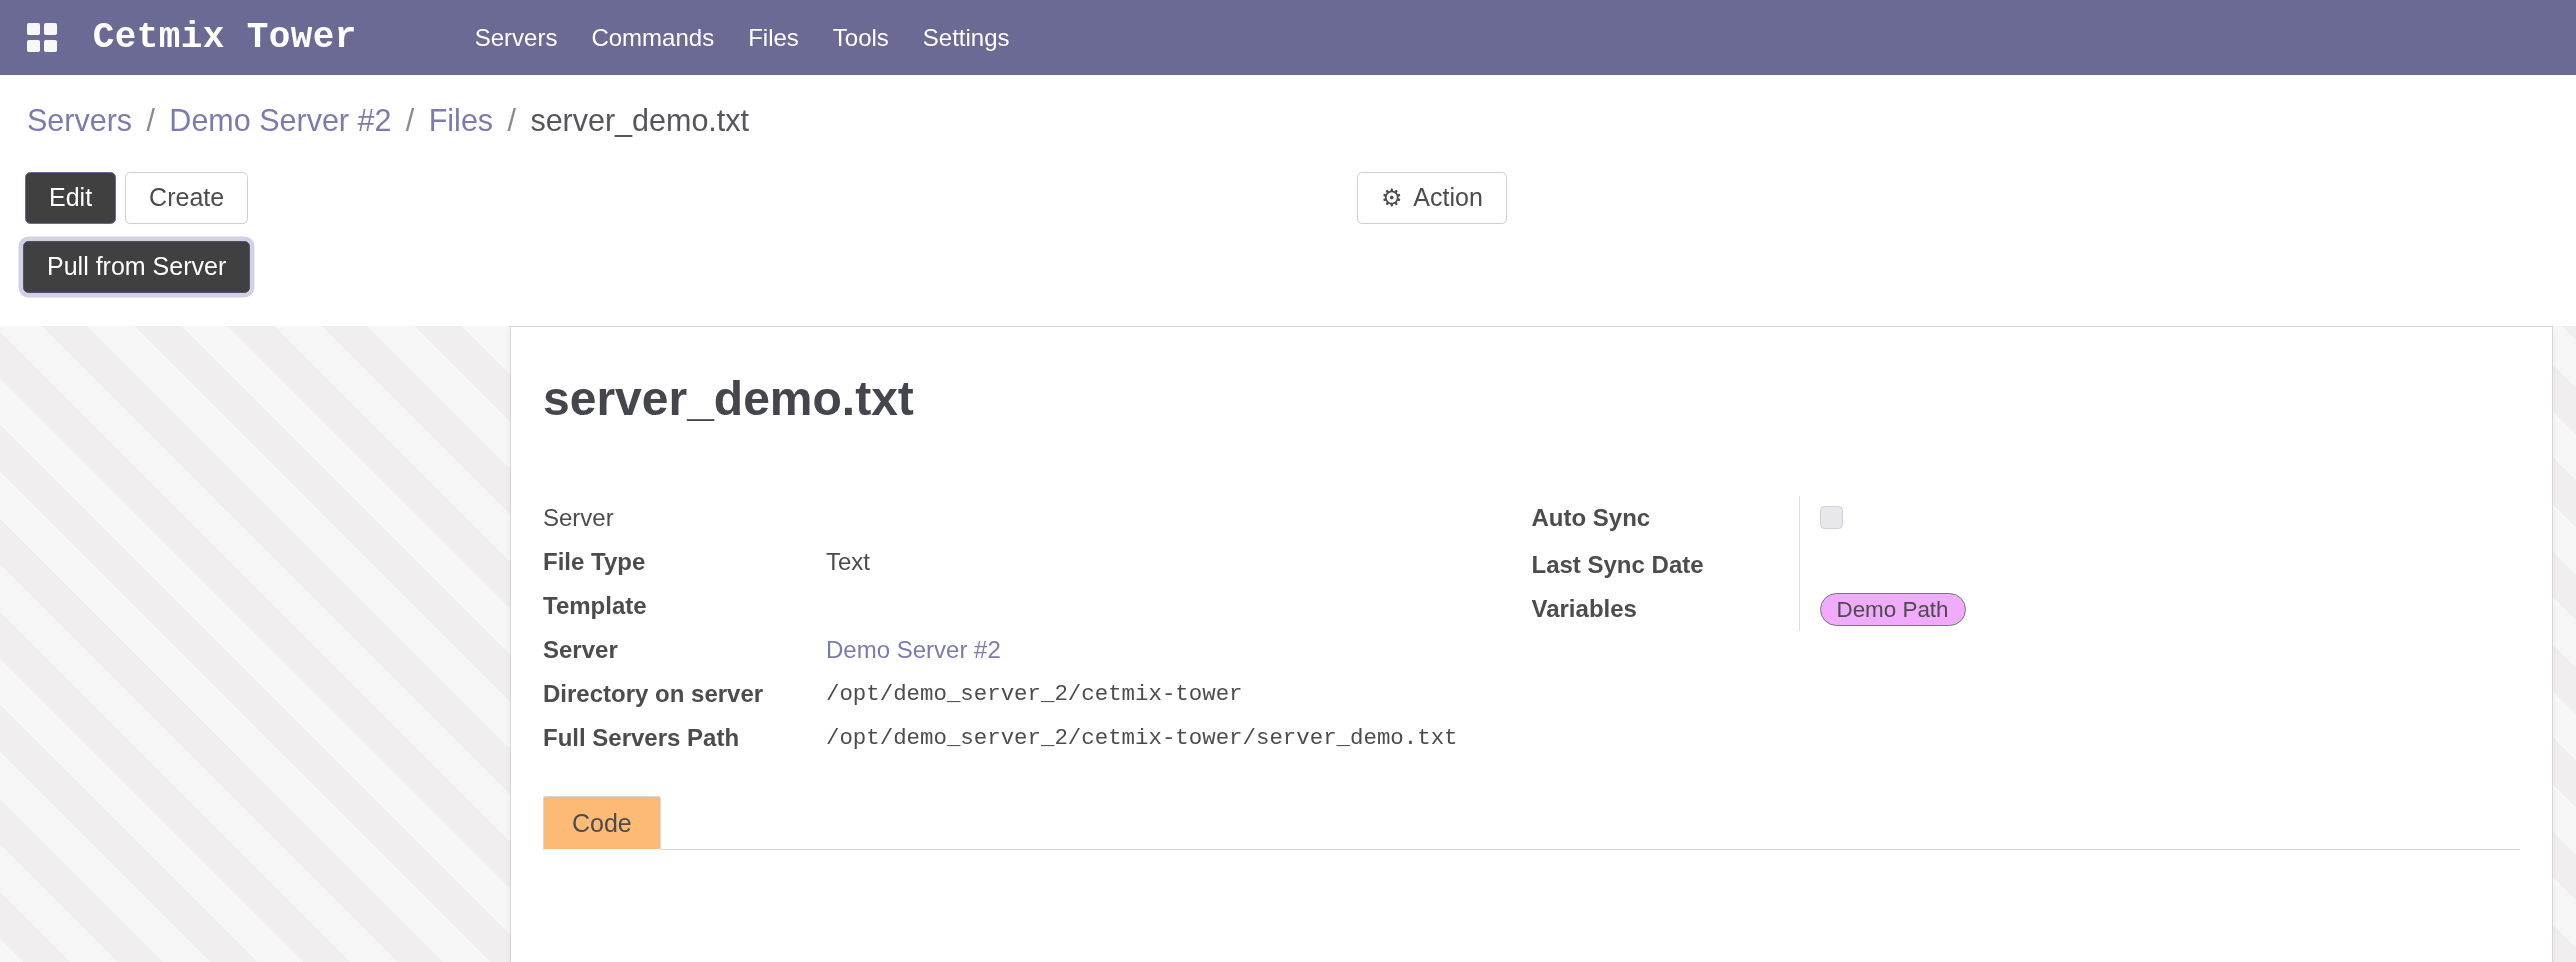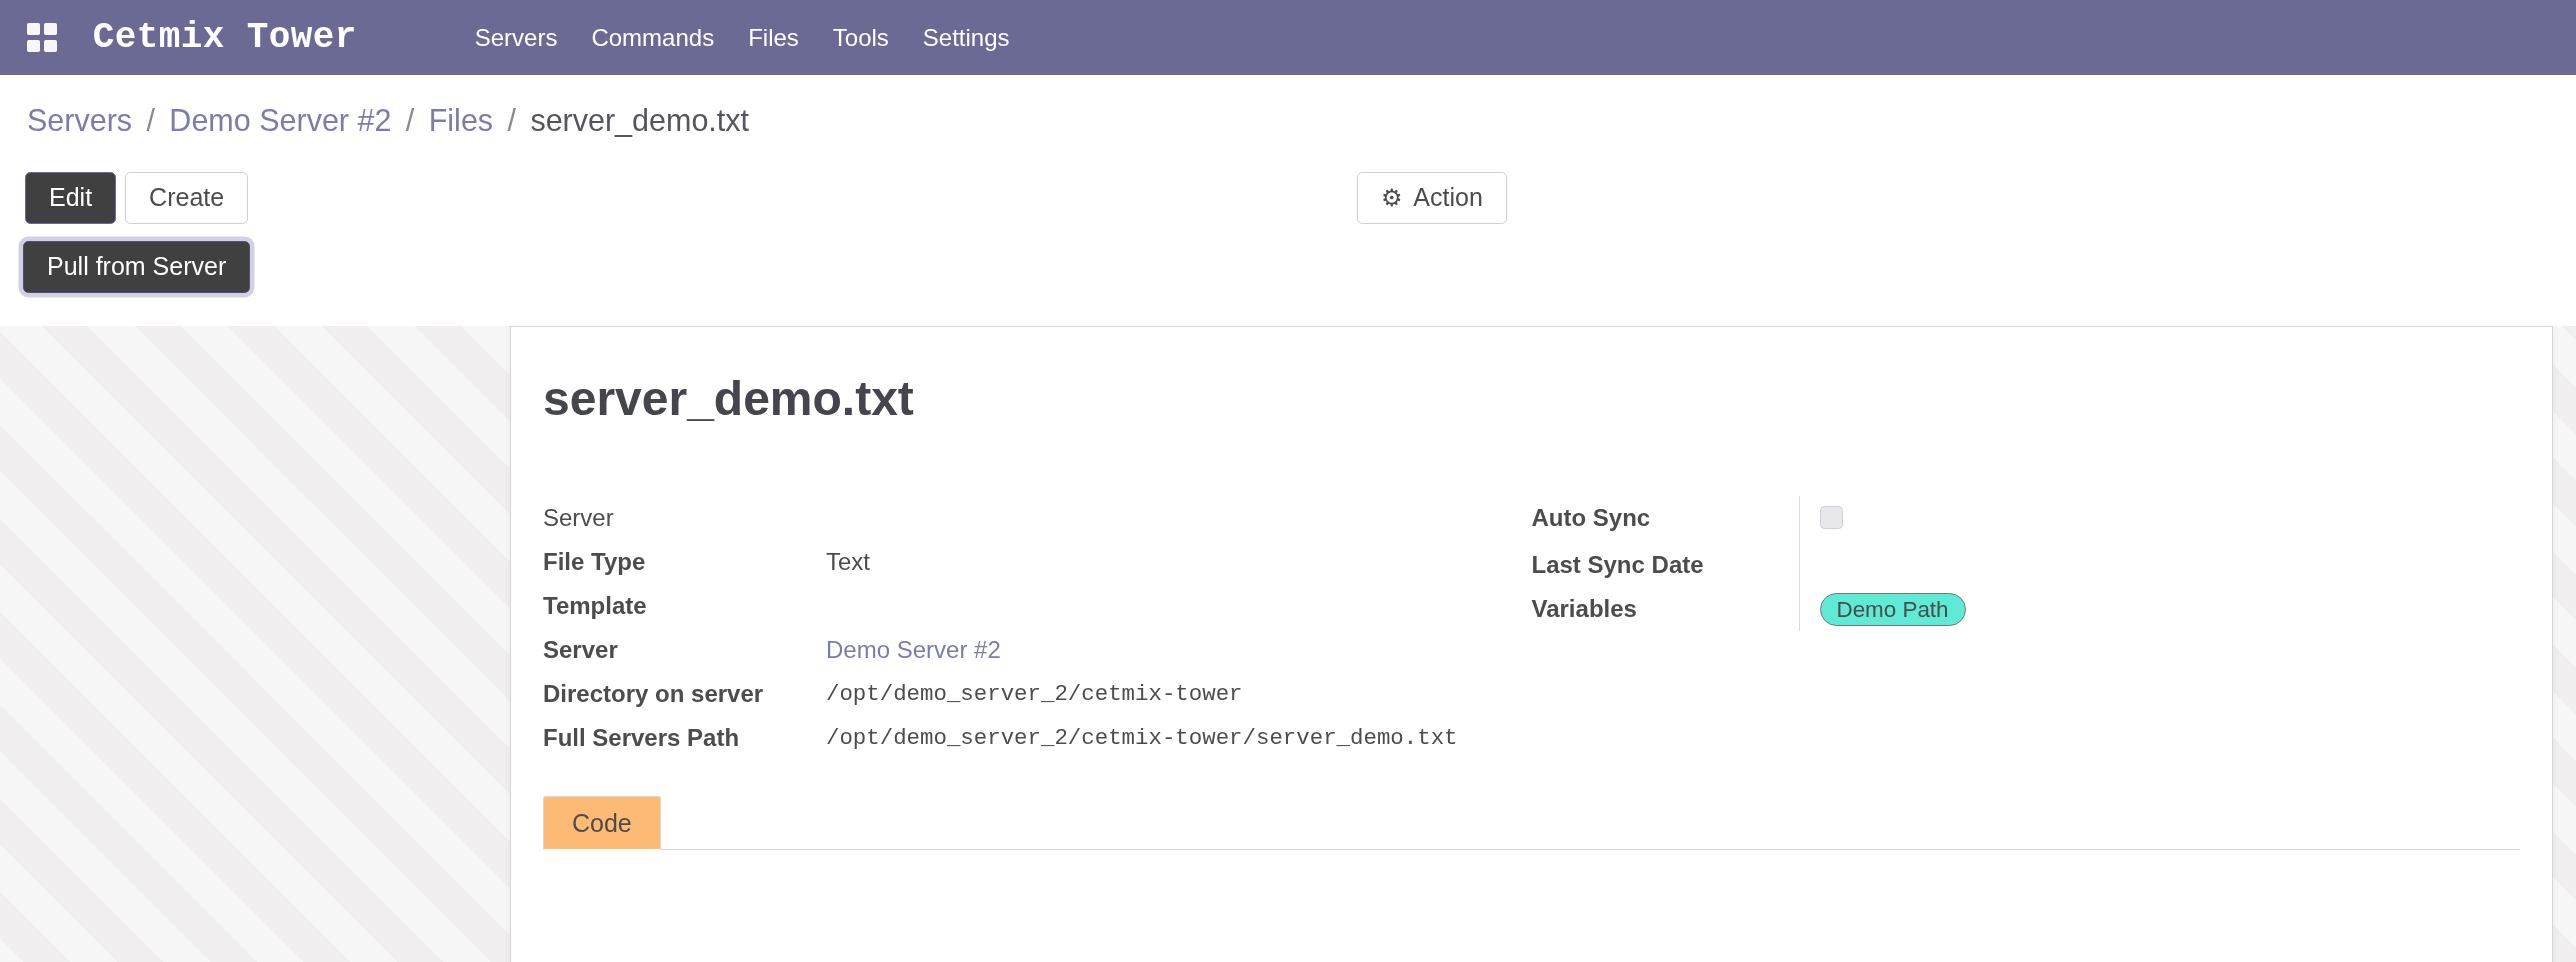--- a/index.html
+++ b/index.html
@@ -46,21 +46,21 @@
   .col-left .flabel { width:283px; flex:0 0 283px; }
   .col-right .flabel { width:267px; flex:0 0 267px; }
   .fval { flex:1; color:#4c4c4c; }
   .col-right .fval { border-left:0.9px solid #dcdcdc; padding-left:20px; min-height:44px; }
   .val-link { color:#7c7bad; cursor:pointer; text-decoration:none; }
   .val-mono { font-family:"Liberation Mono", monospace; font-size:22.4px; }
 
   .checkbox { width:23px; height:23px; margin-top:10px; background:#e7e7ec;
               border:0.9px solid #cfcfd4; border-radius:4.5px; display:inline-block; }
   .tag { display:inline-block; margin-top:5.4px; height:33px; line-height:31px; padding:0 16px;
-         border:0.9px solid #767676; border-radius:18px; font-size:22.4px; color:#4c4c4c; background:#5eead4; }
+         border:0.9px solid #767676; border-radius:18px; font-size:22.4px; color:#4c4c4c; background:#f0abfc; }
 
   .notebook { margin-top:36px; border-bottom:0.9px solid #d8d8d8; }
   .tab { display:inline-block; padding:11.7px 28px; font-size:25px; color:#4c4c4c; background:#fdba74;
          border:0.9px solid #d8d8d8; border-bottom:0.9px solid #fff; margin-bottom:-0.9px;
          border-radius:2.7px 2.7px 0 0; cursor:pointer; }
   .tab-content { height:287px; background:#fff; }
 </style>
 </head>
 <body>
 

